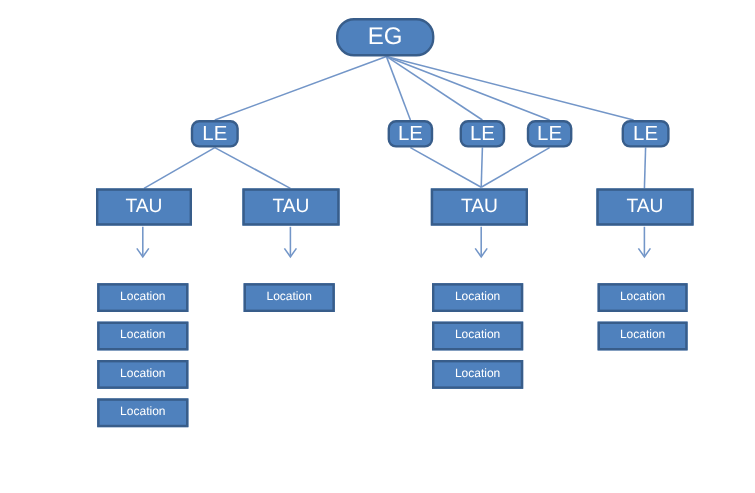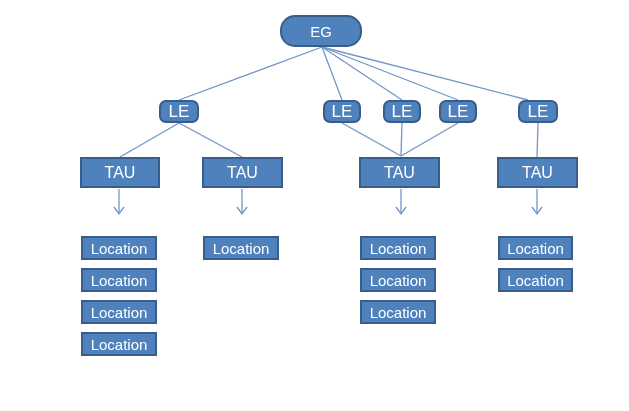--- a/index.html
+++ b/index.html
@@ -22,24 +22,24 @@
   svg.wires{position:absolute;left:0;top:0;z-index:1;}
   .wire{stroke:var(--connector);stroke-width:1.3;fill:none;}
   .node{
     position:absolute;z-index:2;box-sizing:border-box;
     display:flex;align-items:center;justify-content:center;
     background:var(--node-fill);
     border:2px solid var(--node-border);
     color:var(--text);
     line-height:1;
   }
-  .node.eg{font-size:15px;border-radius:15px;}
+  .node.eg{font-size:20px;border-radius:15px;}
   .node.le{font-size:17px;border-radius:7px;}
   .node.tau{font-size:16px;}
-  .node.loc{font-size:15px;}
+  .node.loc{font-size:10px;}
 </style>
 </head>
 <body>
 
 <div class="canvas">
 
   <svg class="wires" width="629" height="411" viewBox="0 0 629 411">
 
     <path class="wire" d="M322,47 L179,100"></path>
     <path class="wire" d="M322,47 L342,100"></path>

